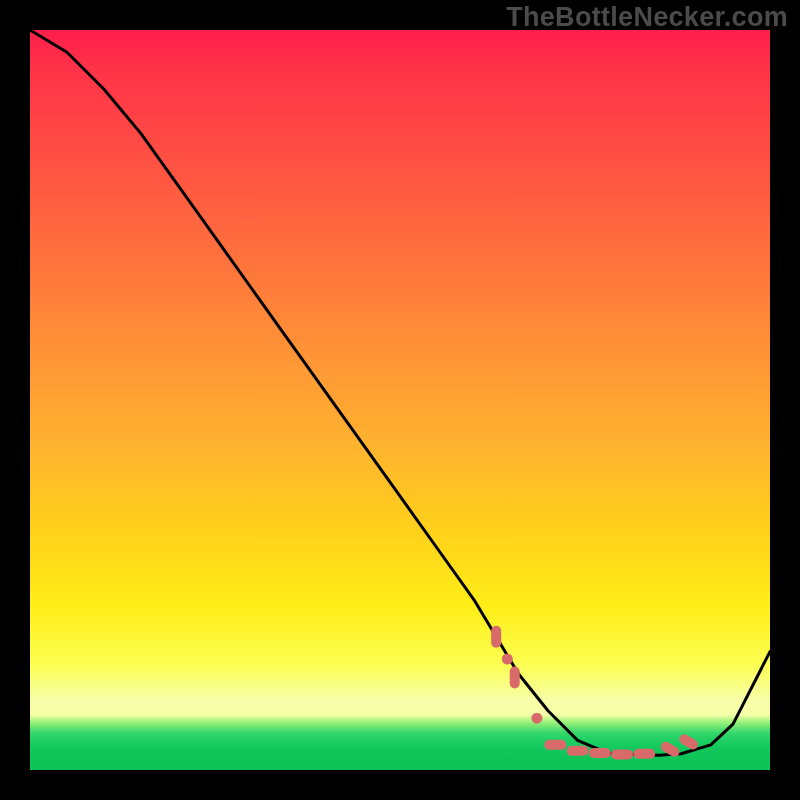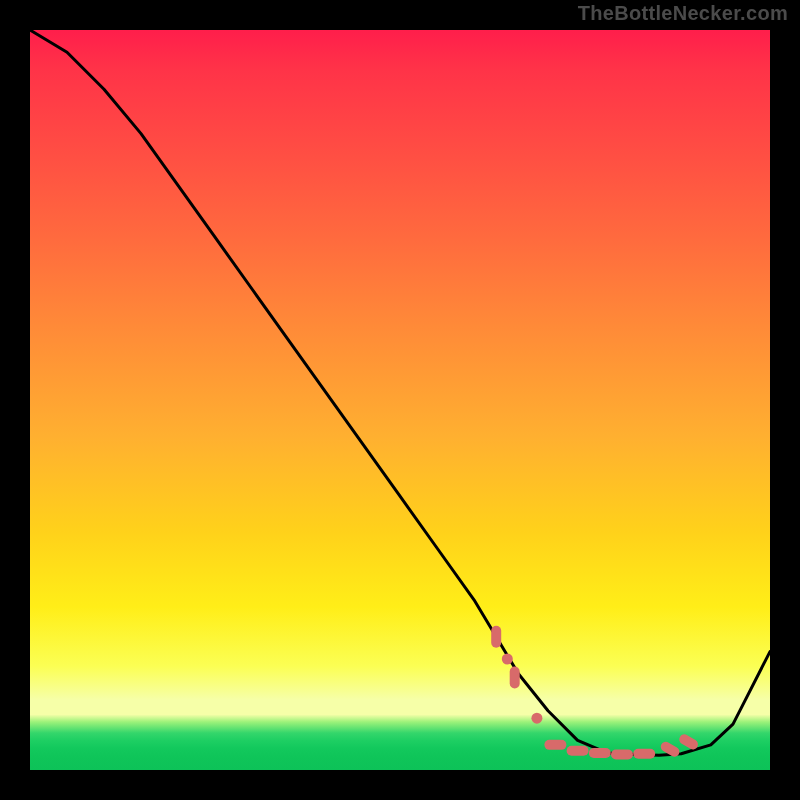--- a/index.html
+++ b/index.html
@@ -15,21 +15,21 @@
     position: relative;
     width: 800px;
     height: 800px;
     background: #000;
   }
   .watermark {
     position: absolute;
     top: 2px;
     right: 12px;
     color: #4b4b4b;
-    font-size: 20px;
+    font-size: 27px;
     font-weight: 600;
     letter-spacing: 0.3px;
     user-select: none;
   }
   .plot {
     position: absolute;
     left: 30px;
     top: 30px;
     width: 740px;
     height: 740px;

